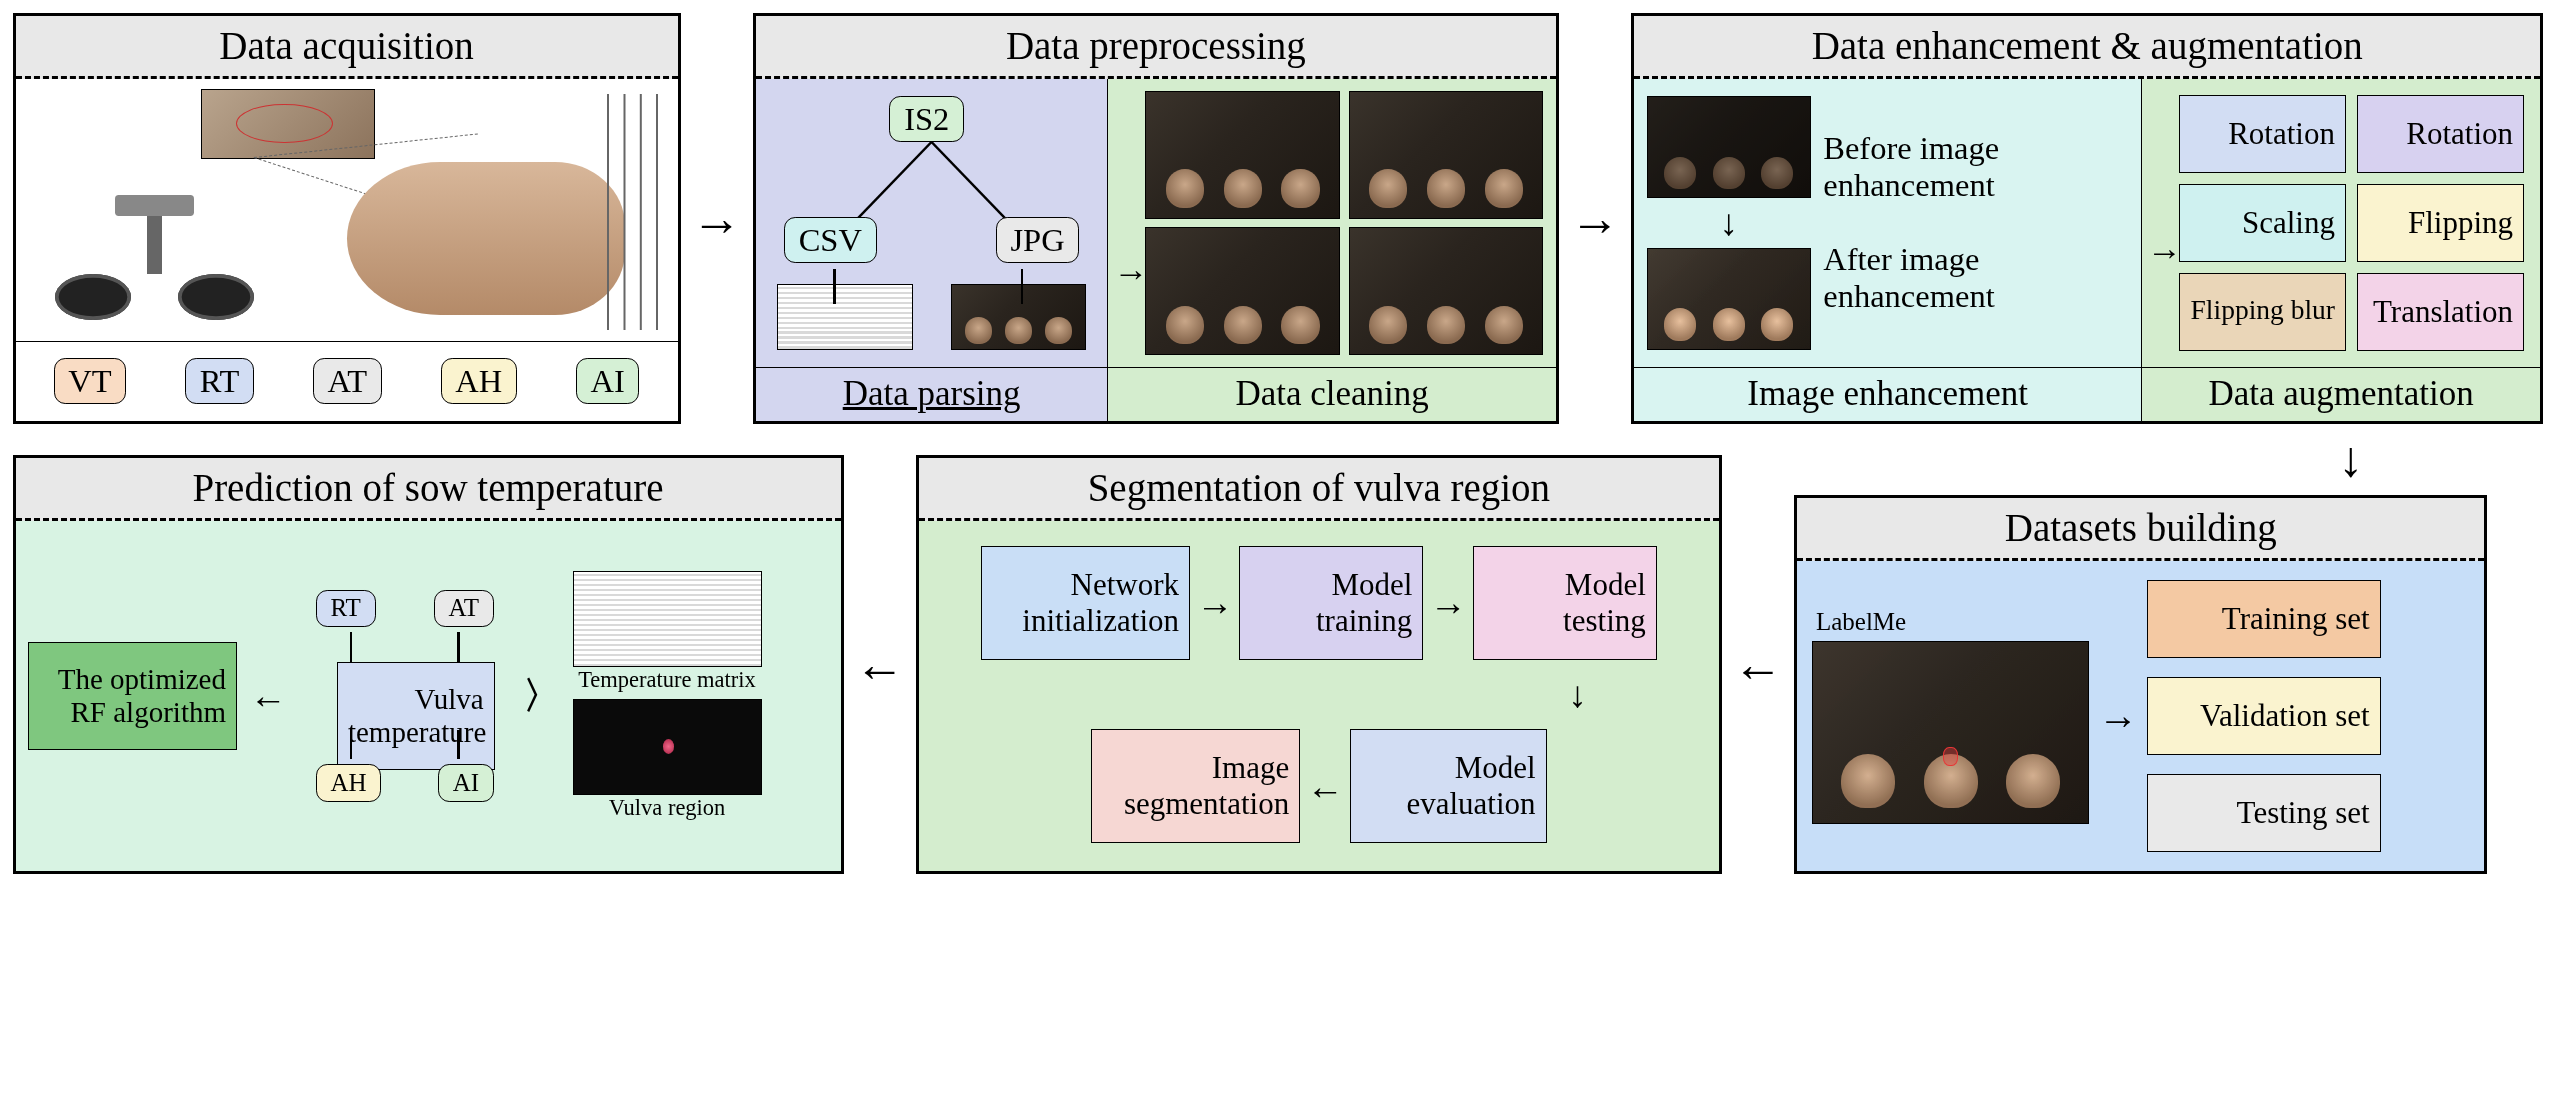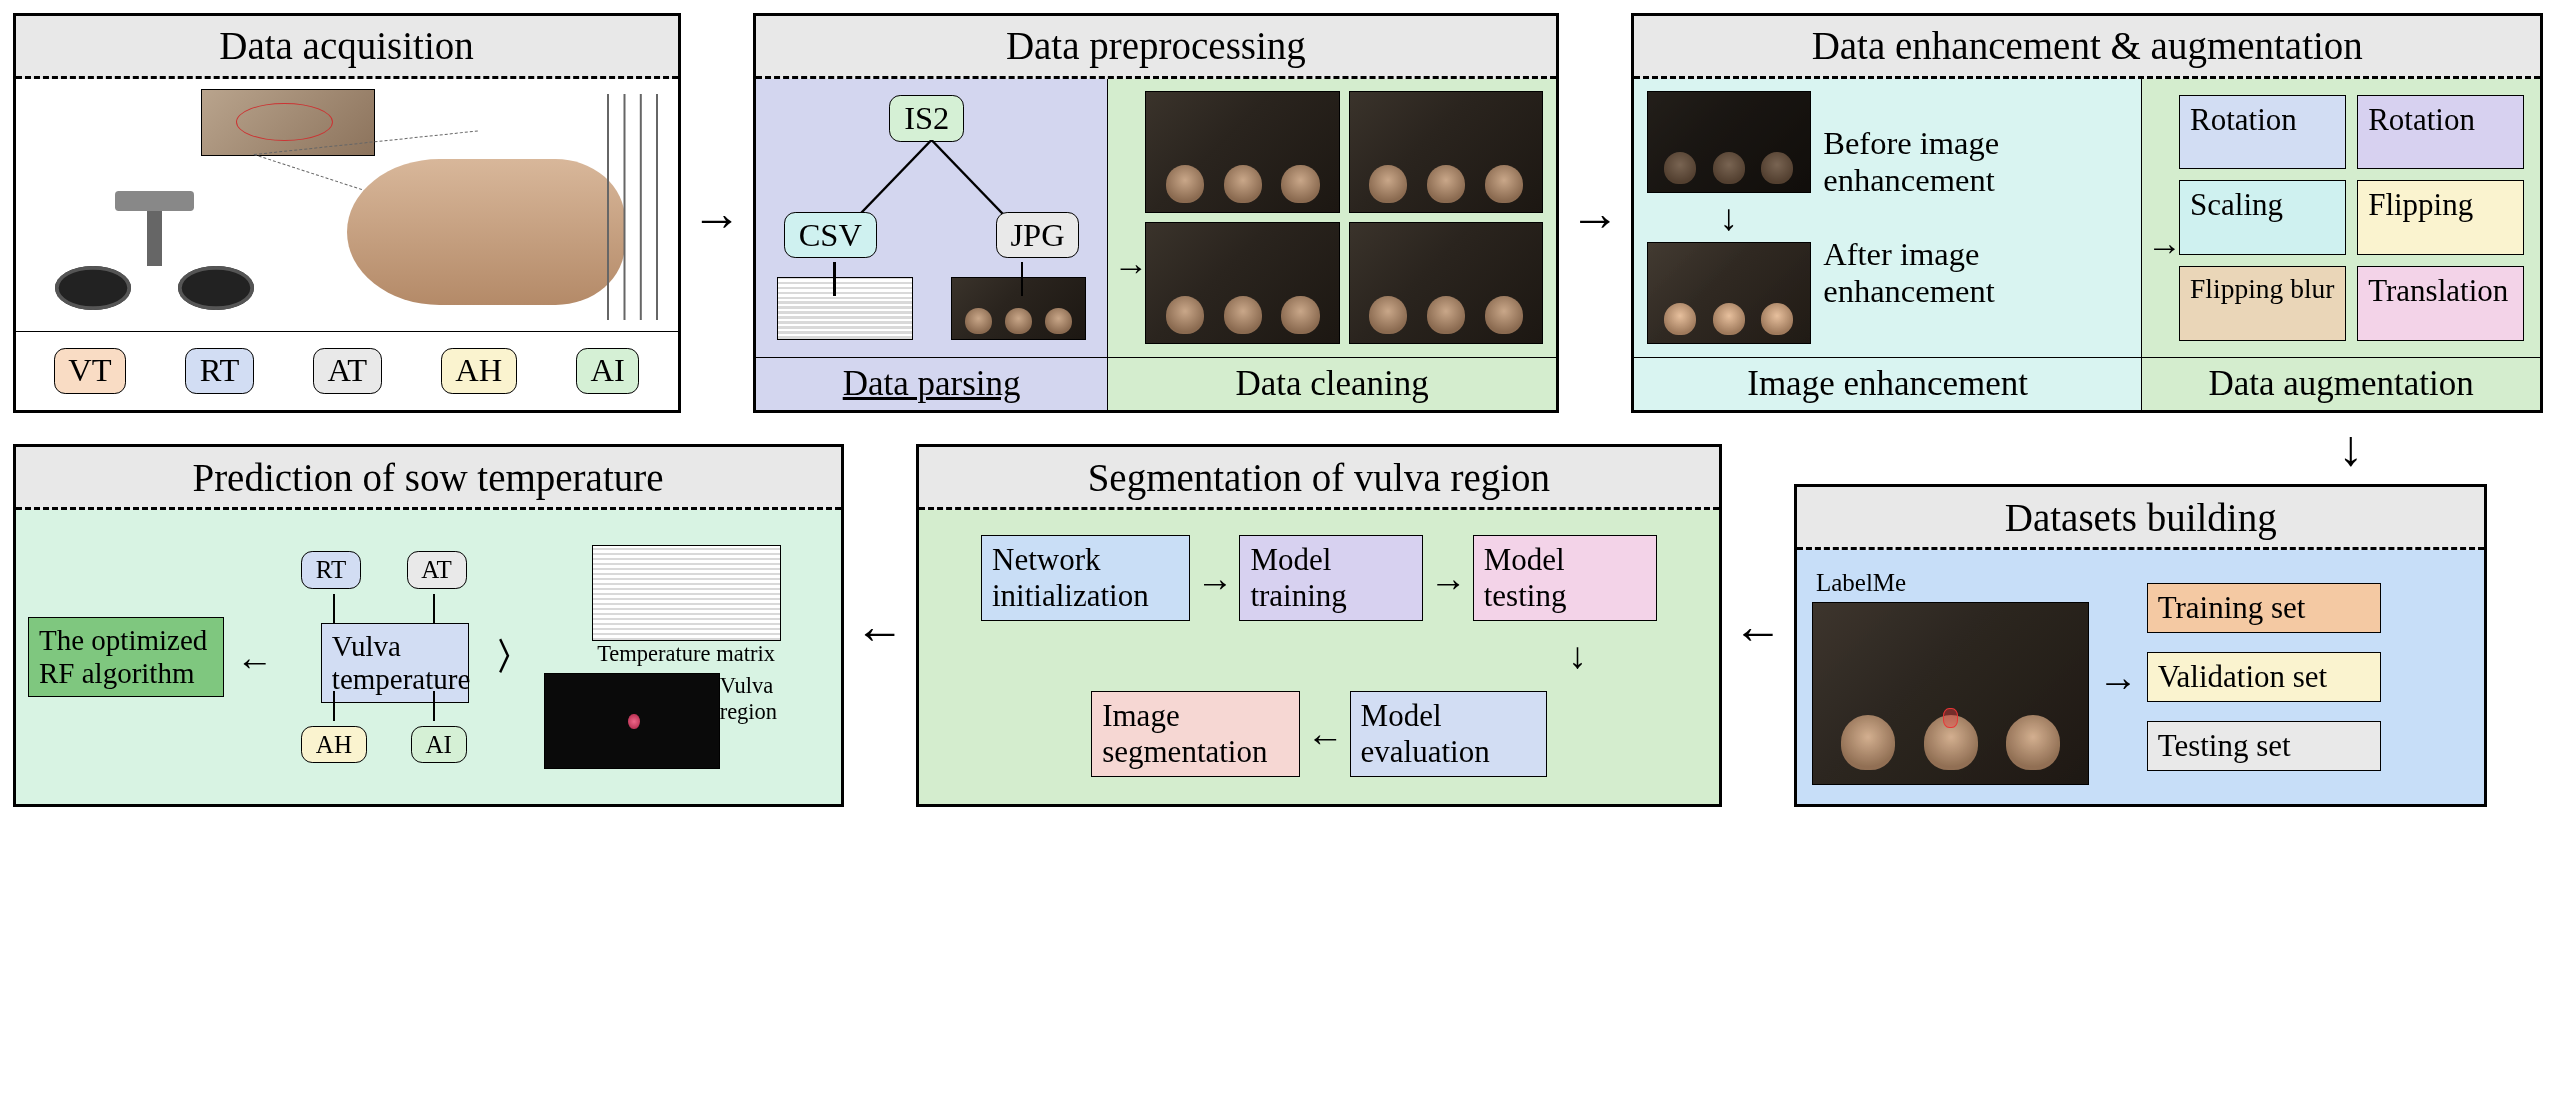--- a/index.html
+++ b/index.html
@@ -37,22 +37,22 @@
   .pill {
     border: 1.9px solid #000;
     border-radius: 11.2px;
     padding: 3.7px 13.7px;
     font-size: 32.5px;
     text-align: center;
   }
   .box {
     border: 1.9px solid #000;
     font-size: 31px;
-    text-align: left;
-    padding: 6px 10px;
+    text-align: right;
+    padding: 20px 10px;
   }
   .arrow-h {
     font-size: 50px;
     align-self: center;
     margin: 0 11.2px;
     font-weight: bold;
   }
   .arrow-h-sm {
     font-size: 37px;
     align-self: center;
@@ -364,21 +364,21 @@
         <div style="position:absolute;right:24%;bottom:20%;width:2.5px;height:14%;background:#000;"></div>
       </div>
 
       <div class="arrow-h-sm" style="transform:scaleX(-1);">〈</div>
 
       <div style="display:flex;flex-direction:column;gap:6.2px;">
         <div style="display:flex;flex-direction:column;align-items:center;">
           <div class="matrix" style="width:187px;height:94px;"></div>
           <span class="tiny-text">Temperature matrix</span>
         </div>
-        <div style="display:flex;flex-direction:row;">
+        <div style="display:flex;flex-direction:column;align-items:center;">
           <div style="width:187px;height:94px;background:#0a0a0a;border:1.9px solid #000;position:relative;">
             <span style="position:absolute;left:48%;top:42%;width:11.2px;height:15px;background:radial-gradient(circle,#e68,#a24);border-radius:50%;"></span>
           </div>
           <span class="tiny-text">Vulva region</span>
         </div>
       </div>
     </div>
   </div>
 
   <div class="arrow-h">←</div>

